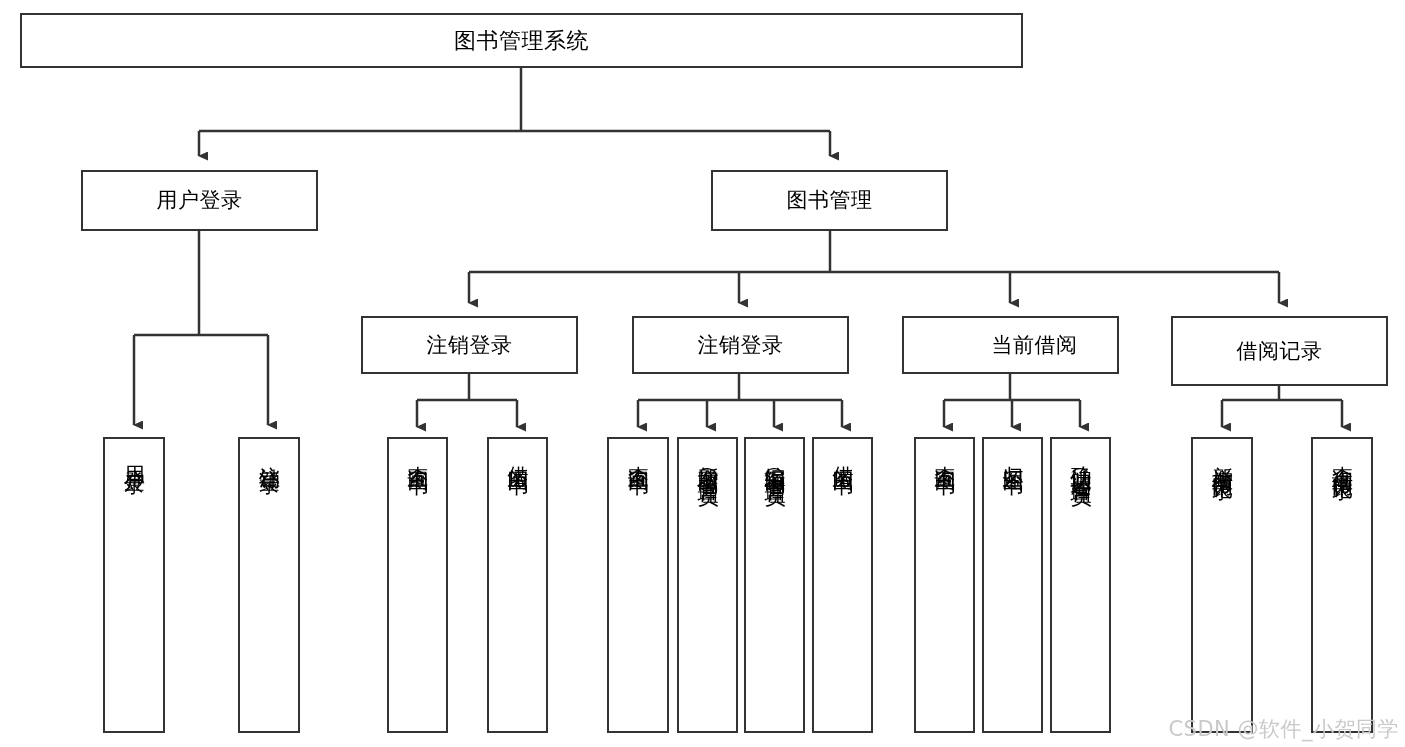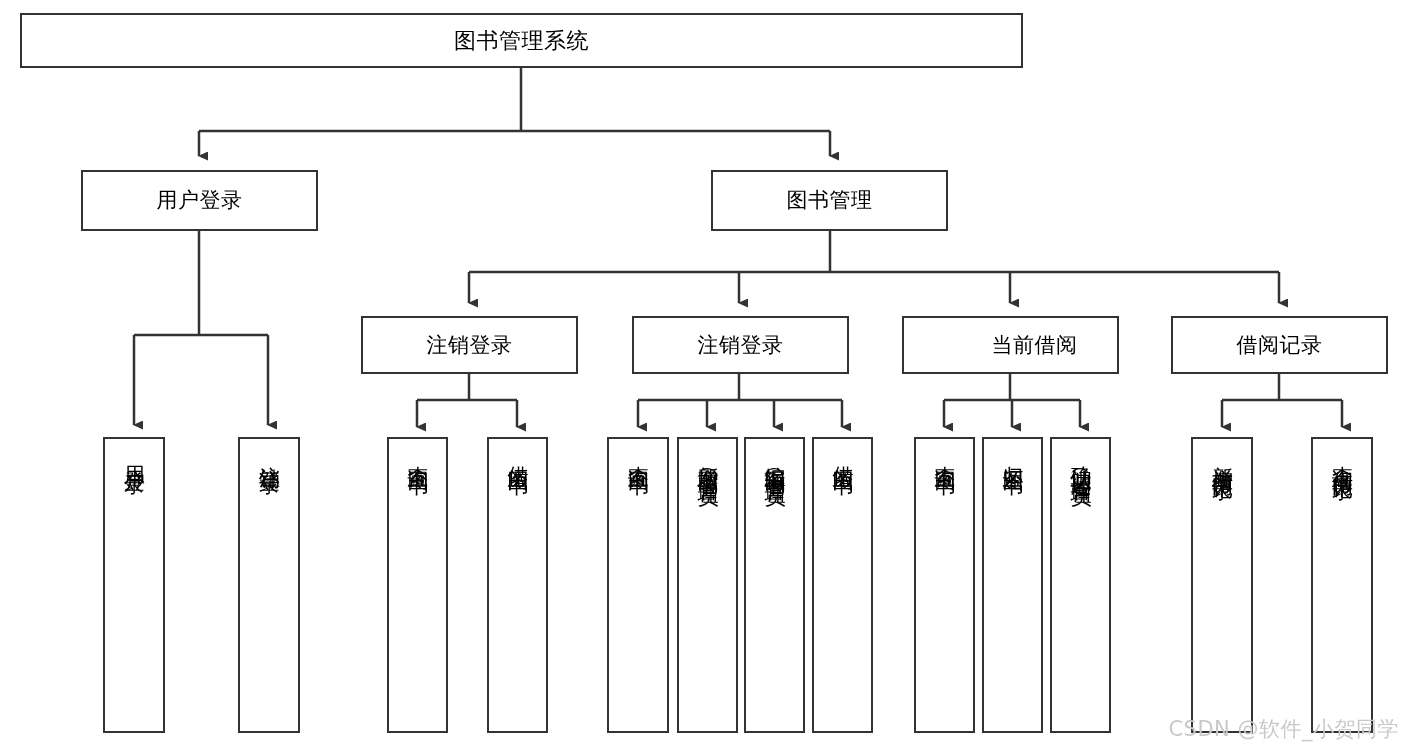--- a/index.html
+++ b/index.html
@@ -151,21 +151,21 @@
   </div>
 
   <div class="node horizontal" style="left:632px; top:316px; width:217px; height:58px;">
     <span class="node-label">注销登录</span>
   </div>
 
   <div class="node horizontal" style="left:902px; top:316px; width:217px; height:58px;padding-left:48px;">
     <span class="node-label">当前借阅</span>
   </div>
 
-  <div class="node horizontal" style="left:1171px; top:316px; width:217px; height:58px;">
+  <div class="node horizontal" style="left:1171px; top:316px; width:217px; height:70px;">
     <span class="node-label">借阅记录</span>
   </div>
 
   <div class="node vertical" style="left:103px; top:437px; width:62px; height:296px;">
     <span class="node-label">用户登录</span>
   </div>
   <div class="node vertical" style="left:238px; top:437px; width:62px; height:296px;">
     <span class="node-label">注销登录</span>
   </div>
 

